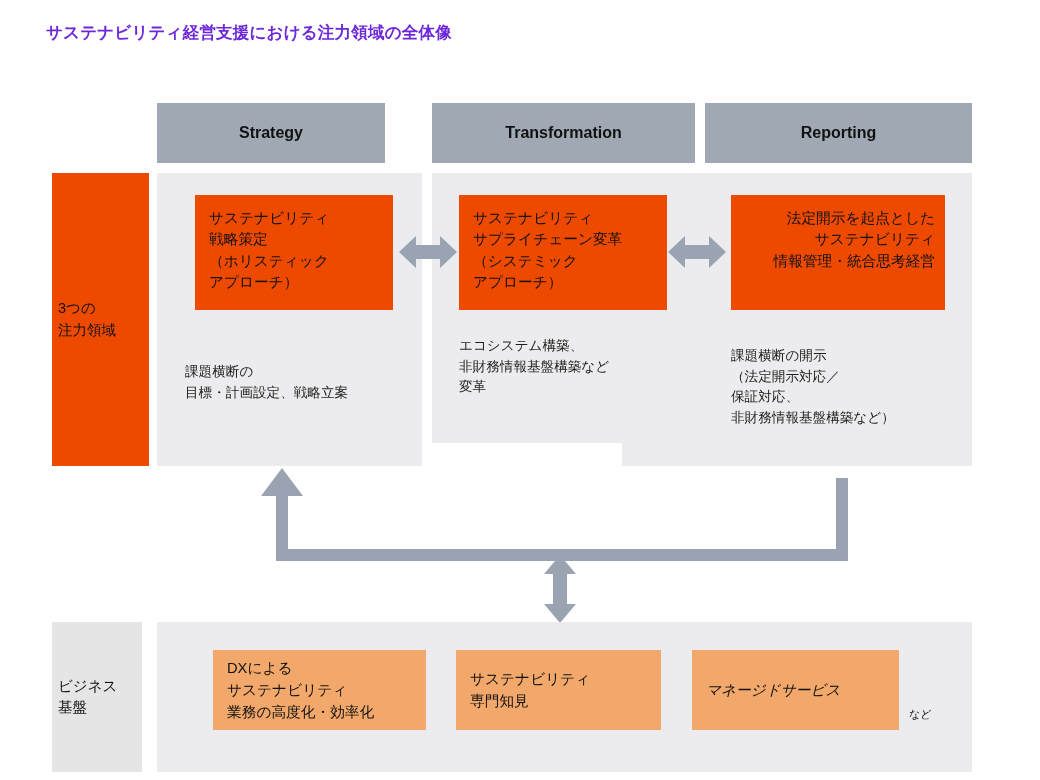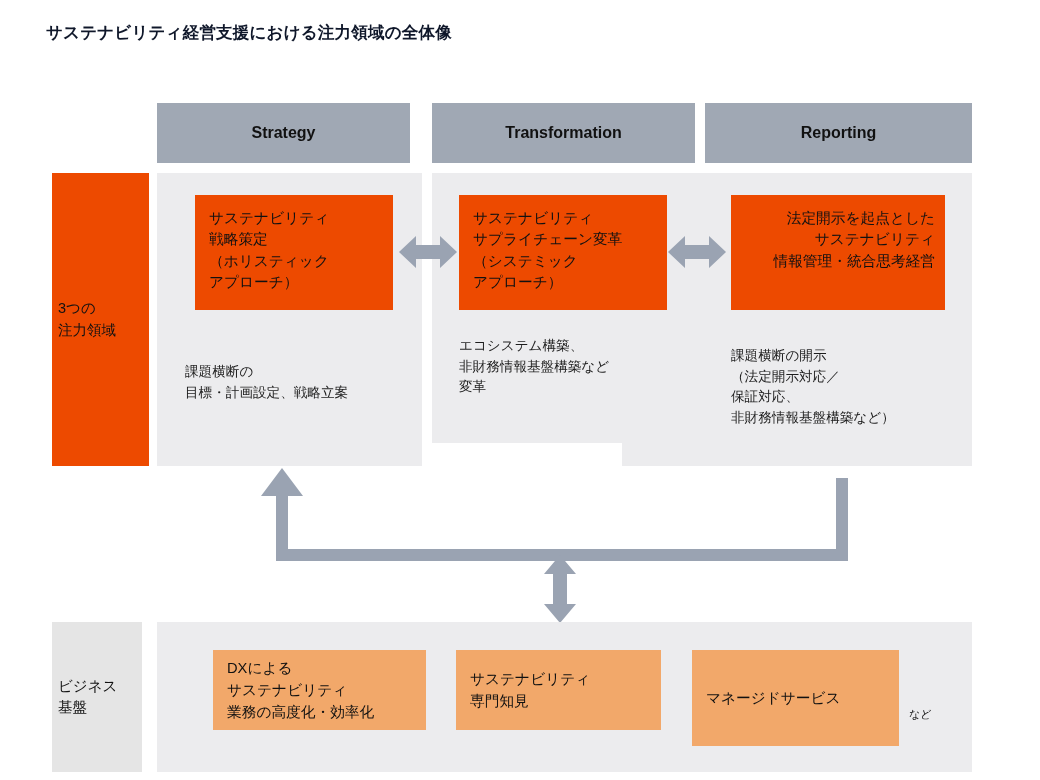--- a/index.html
+++ b/index.html
@@ -6,32 +6,32 @@
   html, body {
     width: 1040px; height: 780px;
     background: #ffffff;
     font-family: "Liberation Sans", "DejaVu Sans", sans-serif;
     overflow: hidden;
   }
   #canvas { position: relative; width: 1040px; height: 780px; }
 
   .title {
     position: absolute; left: 46px; top: 22px;
-    font-size: 16.5px; font-weight: bold; color: #0f172a;
+    font-size: 16.5px; font-weight: bold; color: #6d28d9;
     letter-spacing: .2px; white-space: nowrap;
   }
 
   
   .col-head {
     position: absolute; top: 103px; height: 60px;
     background: #a0a8b4;
     display: flex; align-items: center; justify-content: center;
     font-size: 16px; font-weight: bold; color: #111111;
   }
-  #head-strategy       { left: 157px; width: 253px; }
+  #head-strategy       { left: 157px; width: 228px; }
   #head-transformation { left: 432px; width: 263px; text-align: right; }
   #head-reporting      { left: 705px; width: 267px; }
 
   
   .left-tag {
     position: absolute; left: 52px;
     display: flex; align-items: center;
     font-size: 14.5px; color: #111111; line-height: 1.45;
     padding-left: 6px;
   }
@@ -74,21 +74,21 @@
     background: #ececee;
   }
   .base-box {
     position: absolute; background: #f2a86a; color: #111111;
     font-size: 14.7px; line-height: 1.5;
     padding: 11px 10px 11px 14px;
     display: flex; flex-direction: column; justify-content: center;
   }
   #base-box-0 { left: 213px; top: 650px; width: 213px; height: 80px; justify-content: center; }
   #base-box-1 { left: 456px; top: 650px; width: 205px; height: 80px; }
-  #base-box-2 { left: 692px; top: 650px; width: 207px; height: 96px; }
+  #base-box-2 { left: 692px; top: 650px; width: 207px; height: 80px; font-style: italic; }
   #base-etc {
     position: absolute; left: 909px; top: 707px;
     font-size: 11px; color: #111111;
   }
 </style>
 </head>
 <body>
 
 <div id="canvas">
 

